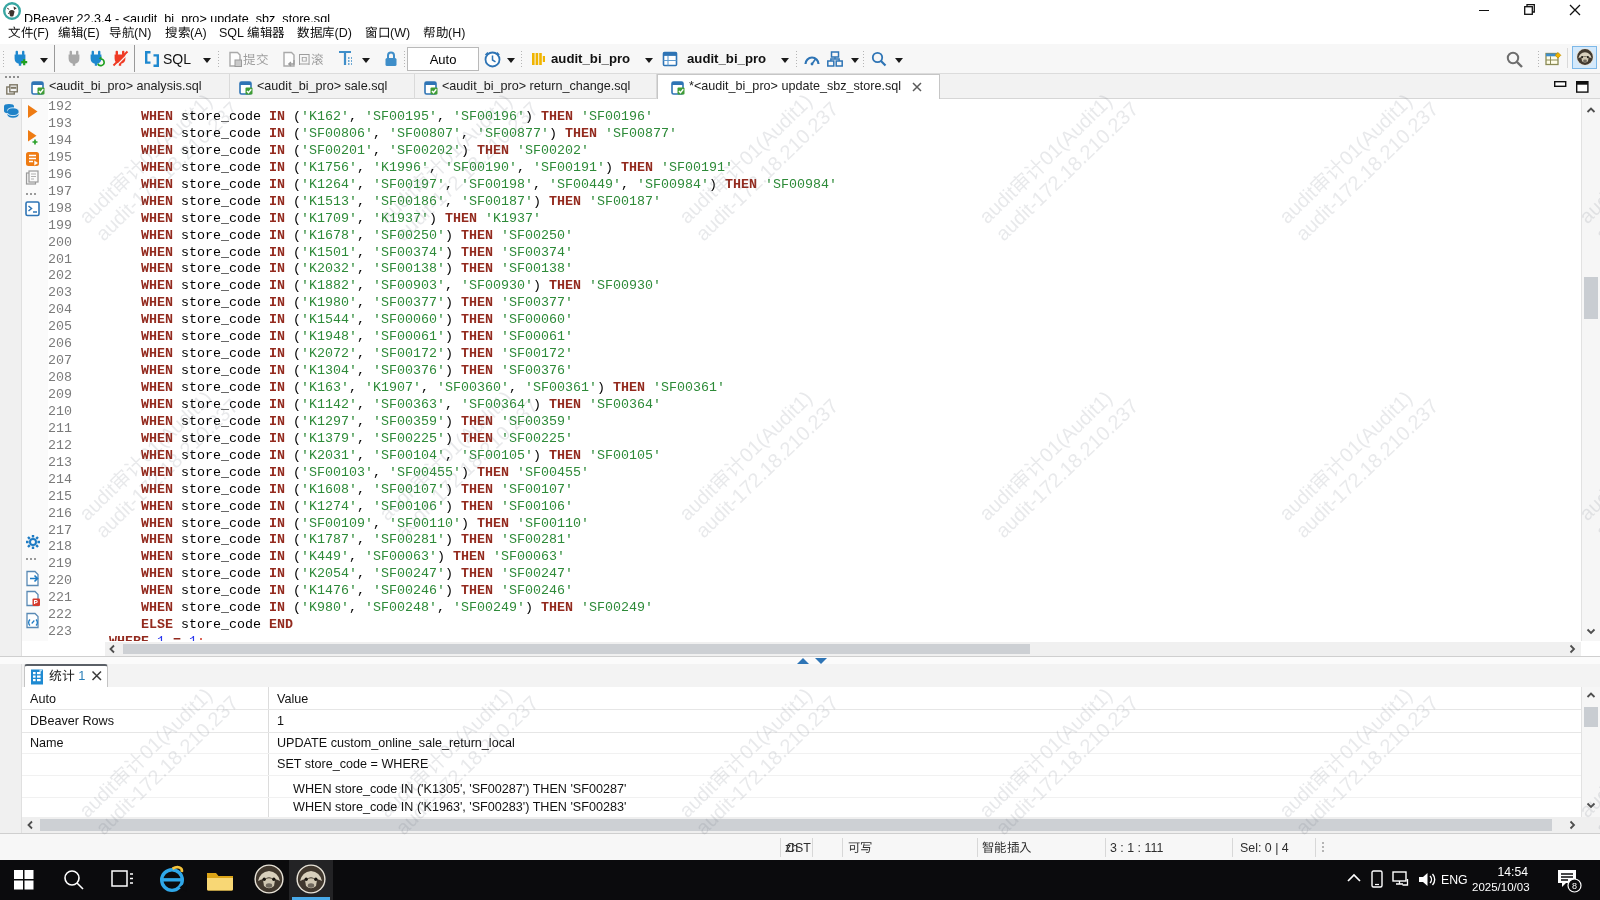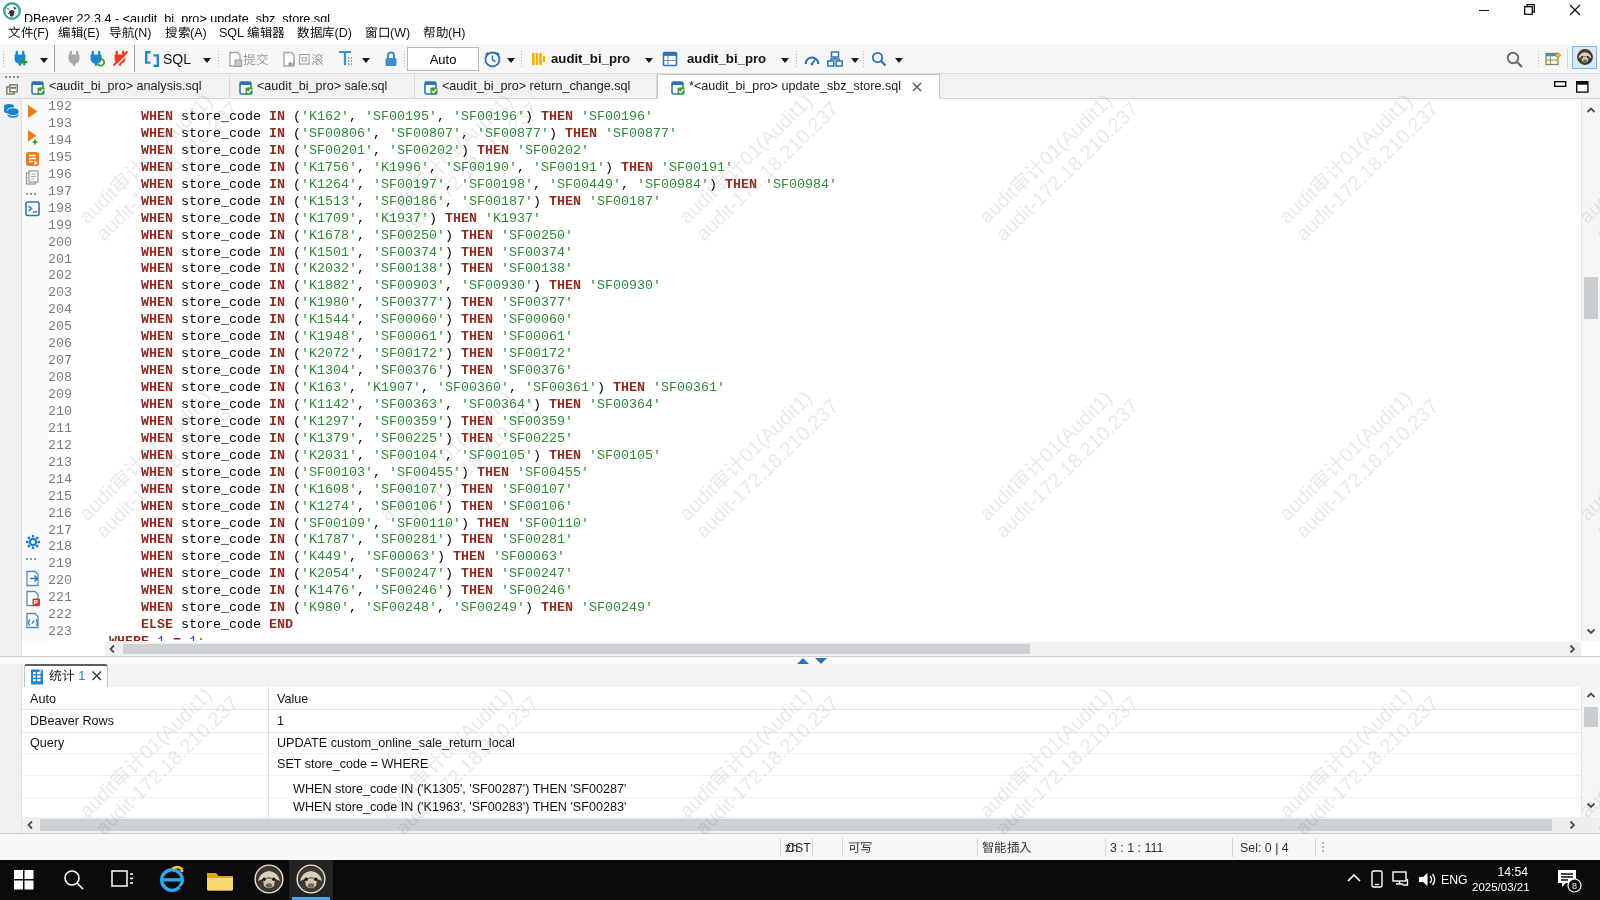--- a/index.html
+++ b/index.html
@@ -480,21 +480,21 @@
 <div style="position:absolute;left:246px;top:0px;width:1px;height:130px;background:#dcdcdc"></div>
 <div class="abs" style="left:0;top:22px;width:1559px;height:1px;background:#e6e6e6"></div>
 <div class="abs" style="left:0;top:44.5px;width:1559px;height:1px;background:#e6e6e6"></div>
 <div class="abs" style="left:0;top:66px;width:1559px;height:1px;background:#f1f1f1"></div>
 <div class="abs" style="left:0;top:88px;width:1559px;height:1px;background:#f1f1f1"></div>
 <div class="abs" style="left:0;top:109.5px;width:1559px;height:1px;background:#f1f1f1"></div>
 <div class="abs" style="left:8px;top:5px;white-space:nowrap">Auto</div>
 <div class="abs" style="left:255px;top:5px;white-space:nowrap">Value</div>
 <div class="abs" style="left:8px;top:27px;white-space:nowrap">DBeaver Rows</div>
 <div class="abs" style="left:255px;top:27px;white-space:nowrap">1</div>
-<div class="abs" style="left:8px;top:49px;white-space:nowrap">Query</div>
+<div class="abs" style="left:8px;top:49px;white-space:nowrap">Name</div>
 <div class="abs" style="left:255px;top:49px;white-space:nowrap">UPDATE custom_online_sale_return_local</div>
 <div class="abs" style="left:255px;top:70px;white-space:nowrap">SET store_code = WHERE</div>
 <div class="abs" style="left:271px;top:95px;white-space:nowrap">WHEN store_code IN ('K1305', 'SF00287') THEN 'SF00287'</div>
 <div class="abs" style="left:271px;top:112.5px;white-space:nowrap">WHEN store_code IN ('K1963', 'SF00283') THEN 'SF00283'</div>
 </div>
 <div id="rvscroll">
 <svg style="position:absolute;left:4px;top:5px" width="10" height="7" viewBox="0 0 10 7">
       <path d="M1.5 5 L5 1.5 L8.5 5" fill="none" stroke="#4e4e4e" stroke-width="1.8"></path>
     </svg>
 <div class="abs" style="left:2px;top:20px;width:14px;height:20px;background:#c9cdd2"></div>
@@ -595,21 +595,21 @@
       <rect x="1" y="1" width="13" height="9" fill="none" stroke="#fff" stroke-width="1.4"></rect>
       <path d="M4 13 h7 M7.5 10 v3" stroke="#fff" stroke-width="1.3"></path>
       <path d="M15.5 8 v6 h-5" fill="none" stroke="#fff" stroke-width="1.3"></path>
     </svg>
 <svg style="position:absolute;left:1417px;top:10px" width="19" height="19" viewBox="0 0 19 19">
       <path d="M2 7 v5 h4 l4.5 4 V3 L6 7 z" fill="#fff"></path>
       <path d="M13 6 a5 5 0 0 1 0 7 M15.5 4 a8 8 0 0 1 0 11" fill="none" stroke="#fff" stroke-width="1.4"></path>
     </svg>
 <div class="abs" style="left:1441px;top:13px;font-size:12.3px">ENG</div>
 <div class="abs" style="left:1470px;top:5px;width:58px;text-align:right;font-size:12.2px">14:54</div>
-<div class="abs" style="left:1472px;top:21px;width:57px;text-align:right;font-size:11.5px">2025/03/21</div>
+<div class="abs" style="left:1472px;top:21px;width:57px;text-align:right;font-size:11.5px">2025/10/03</div>
 <svg style="position:absolute;left:1556px;top:8px" width="26" height="25" viewBox="0 0 26 25">
       <path d="M2 2 h18 v13 h-10 l-4 4 v-4 h-4 z" fill="#fff"></path>
       <path d="M5 6 h12 M5 9 h12 M5 12 h7" stroke="#0b0b0d" stroke-width="1.3"></path>
       <circle cx="18.5" cy="17.5" r="6.5" fill="#0b0b0d" stroke="#fff" stroke-width="1.2"></circle>
       <text x="18.5" y="21" text-anchor="middle" font-size="9" fill="#fff" font-family="Liberation Sans">8</text>
     </svg>
 </div>
 <div class="wm" style="left:74px;top:211px">
     <div>audit<svg class="cj" viewBox="0 0 1000 1000">
         <use href="#c28"></use>

